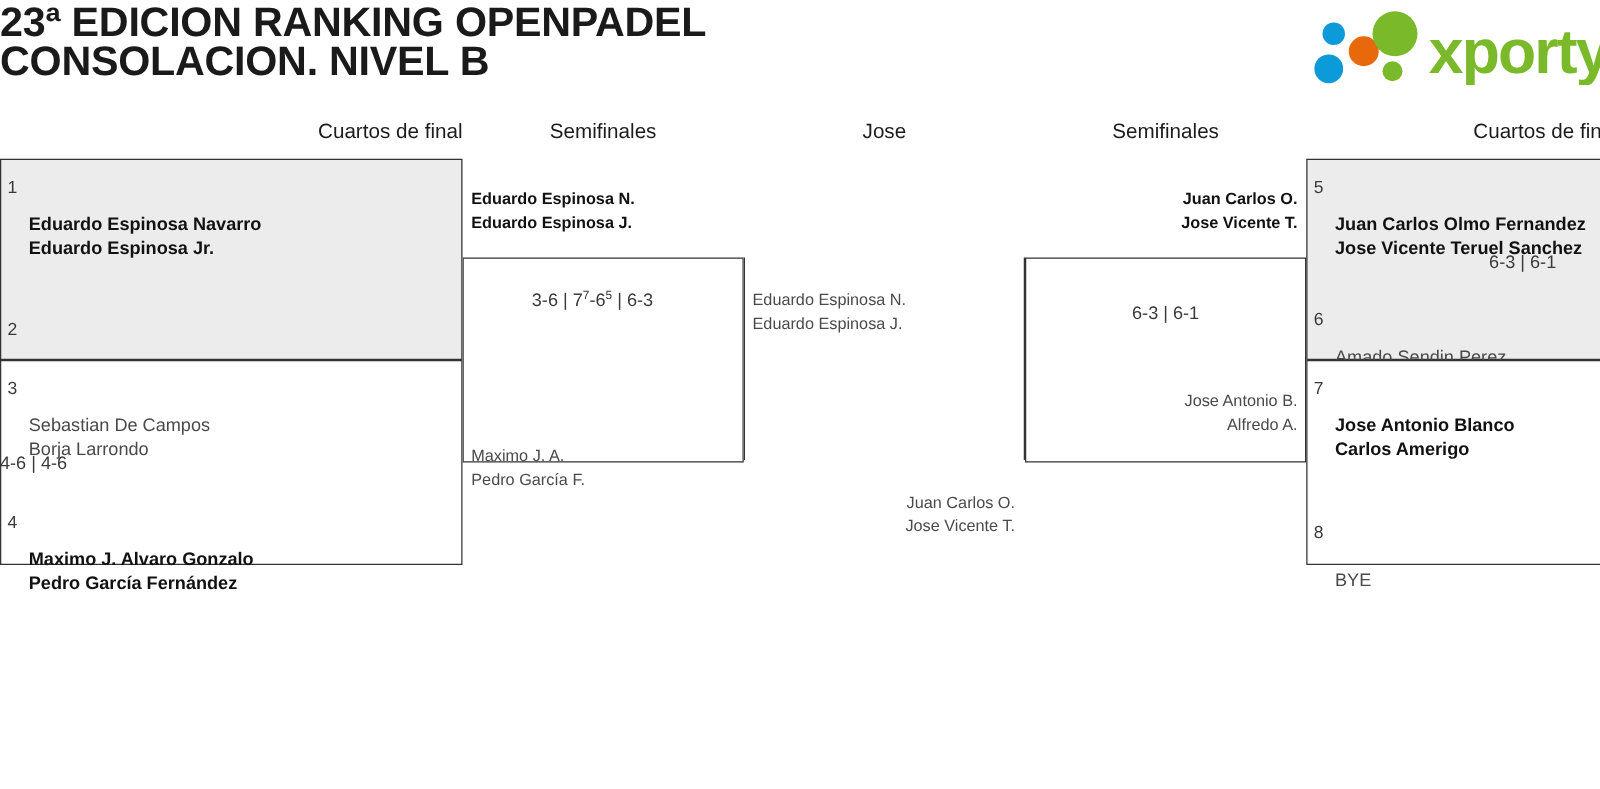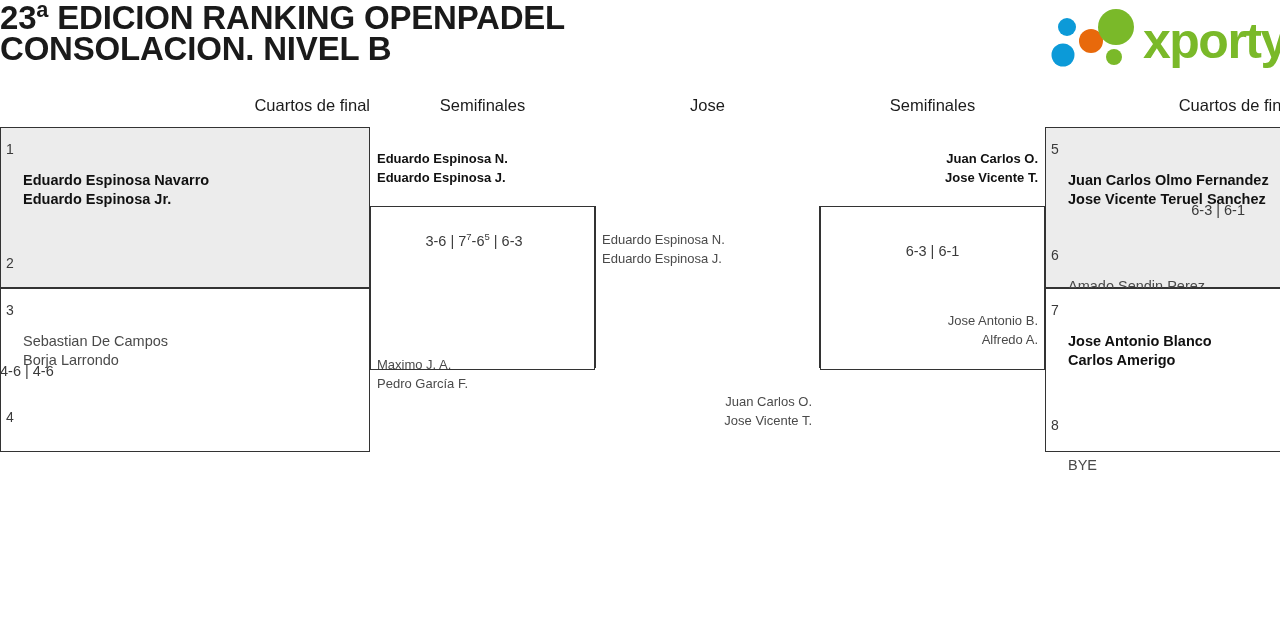--- a/index.html
+++ b/index.html
@@ -168,20 +168,22 @@
 
 <div class="match-box" style="left:0px; top:288px; width:370px; height:164px;">
 </div>
 <div class="team" style="left:6px; top:292px; width:340px;">
   <span class="seed">3</span>
   <span class="players">Sebastian De Campos
 Borja Larrondo</span>
 </div>
 <div class="team" style="left:6px; top:399px; width:340px;">
   <span class="seed">4</span>
+  <span class="players winner">Maximo J. Alvaro Gonzalo
+Pedro García Fernández</span>
 </div>
 <div class="score" style="left:0px; top:362px; width:370px; ">4-6 | 4-6</div>
 
 <div class="match-box" style="left:370px; top:206px; width:225px; height:164px;">
 </div>
 <div class="advance winner" style="left:377px; top:150px; width:215px;">Eduardo Espinosa N.
 Eduardo Espinosa J.</div>
 <div class="advance" style="left:377px; top:312px; width:215px;margin-top:44px;">Maximo J. A.
 Pedro García F.</div>
 <div class="score" style="left:370px; top:232px; width:208px; text-align:center;">

